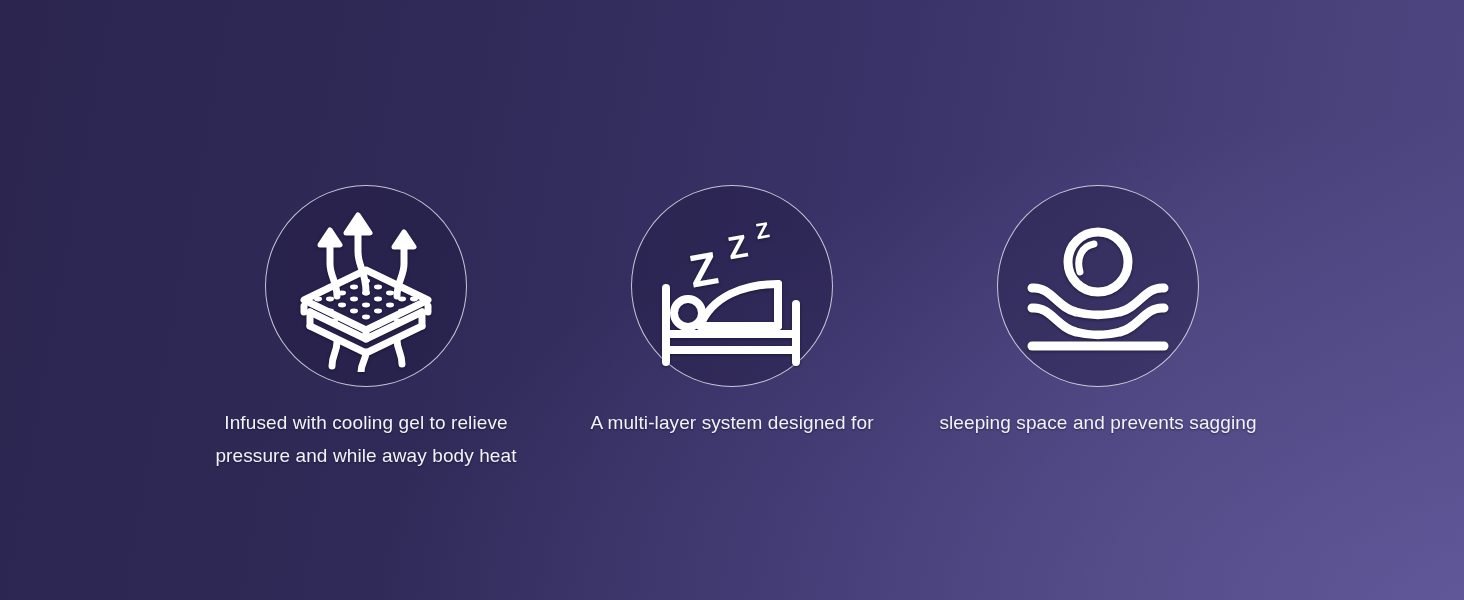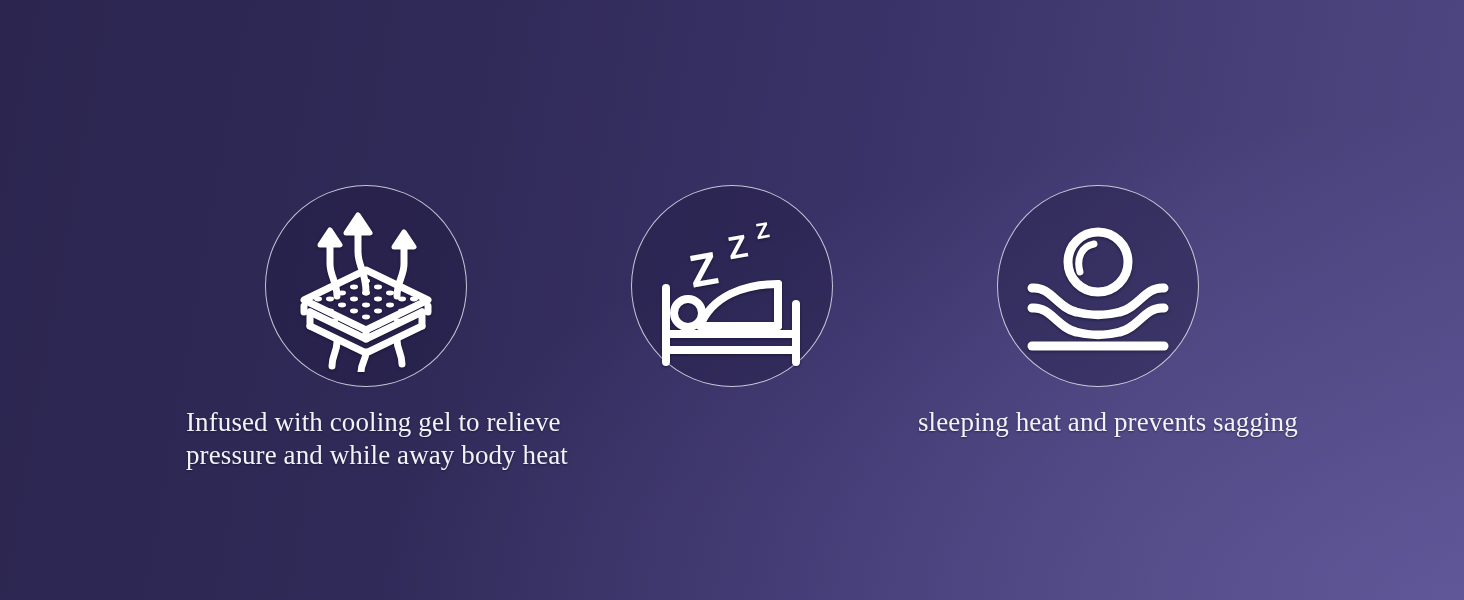--- a/index.html
+++ b/index.html
@@ -54,24 +54,24 @@
   }
   .icon-circle svg {
     display: block;
     filter: drop-shadow(0 1px 1.5px rgba(10,6,30,0.55));
   }
   .caption {
     margin-top: 19px;
     width: 360px;
     text-align: center;
     color: #f3f2f9;
-    font-size: 27px;
+    font-size: 19px;
     line-height: 33px;
     letter-spacing: 0.1px;
-    font-family: Liberation Serif, serif;
+    font-family: Liberation Sans, sans-serif;
     text-shadow: 0 1px 2px rgba(12,8,32,0.5);
   }
   .caption .line {
     display: block;
     white-space: nowrap;
   }
 </style>
 </head>
 <body>
 
@@ -161,20 +161,21 @@
             <path d="M20 150 L150 150"></path>
             <path d="M20 134 L20 150 M150 134 L150 150"></path>
 
             <path d="M150 104 L150 152"></path>
 
             <path d="M20 150 L20 162 M150 150 L150 162"></path>
           </svg>
         </span>
       </div>
       <div class="caption">
+        <span class="line">A multi-layer system designed for</span>
       </div>
     </div>
 
 
     <div class="feature">
       <div class="icon-circle">
         <span>
           <svg width="172" height="172" viewBox="0 0 172 172" fill="none" stroke="#ffffff" stroke-width="9" stroke-linecap="round" stroke-linejoin="round">
 
             <circle cx="86" cy="62" r="30"></circle>
@@ -183,18 +184,18 @@
 
             <path d="M20 88 C38 86 46 108 64 112 C80 116 92 116 108 112 C126 108 134 86 152 88"></path>
 
             <path d="M20 108 C38 106 46 128 64 132 C80 136 92 136 108 132 C126 128 134 106 152 108"></path>
 
             <path d="M20 146 L152 146"></path>
           </svg>
         </span>
       </div>
       <div class="caption">
-        <span class="line">sleeping heat and prevents sagging</span>
+        <span class="line">sleeping space and prevents sagging</span>
       </div>
     </div>
 
   </div>
 </div>
 
 </body></html>

